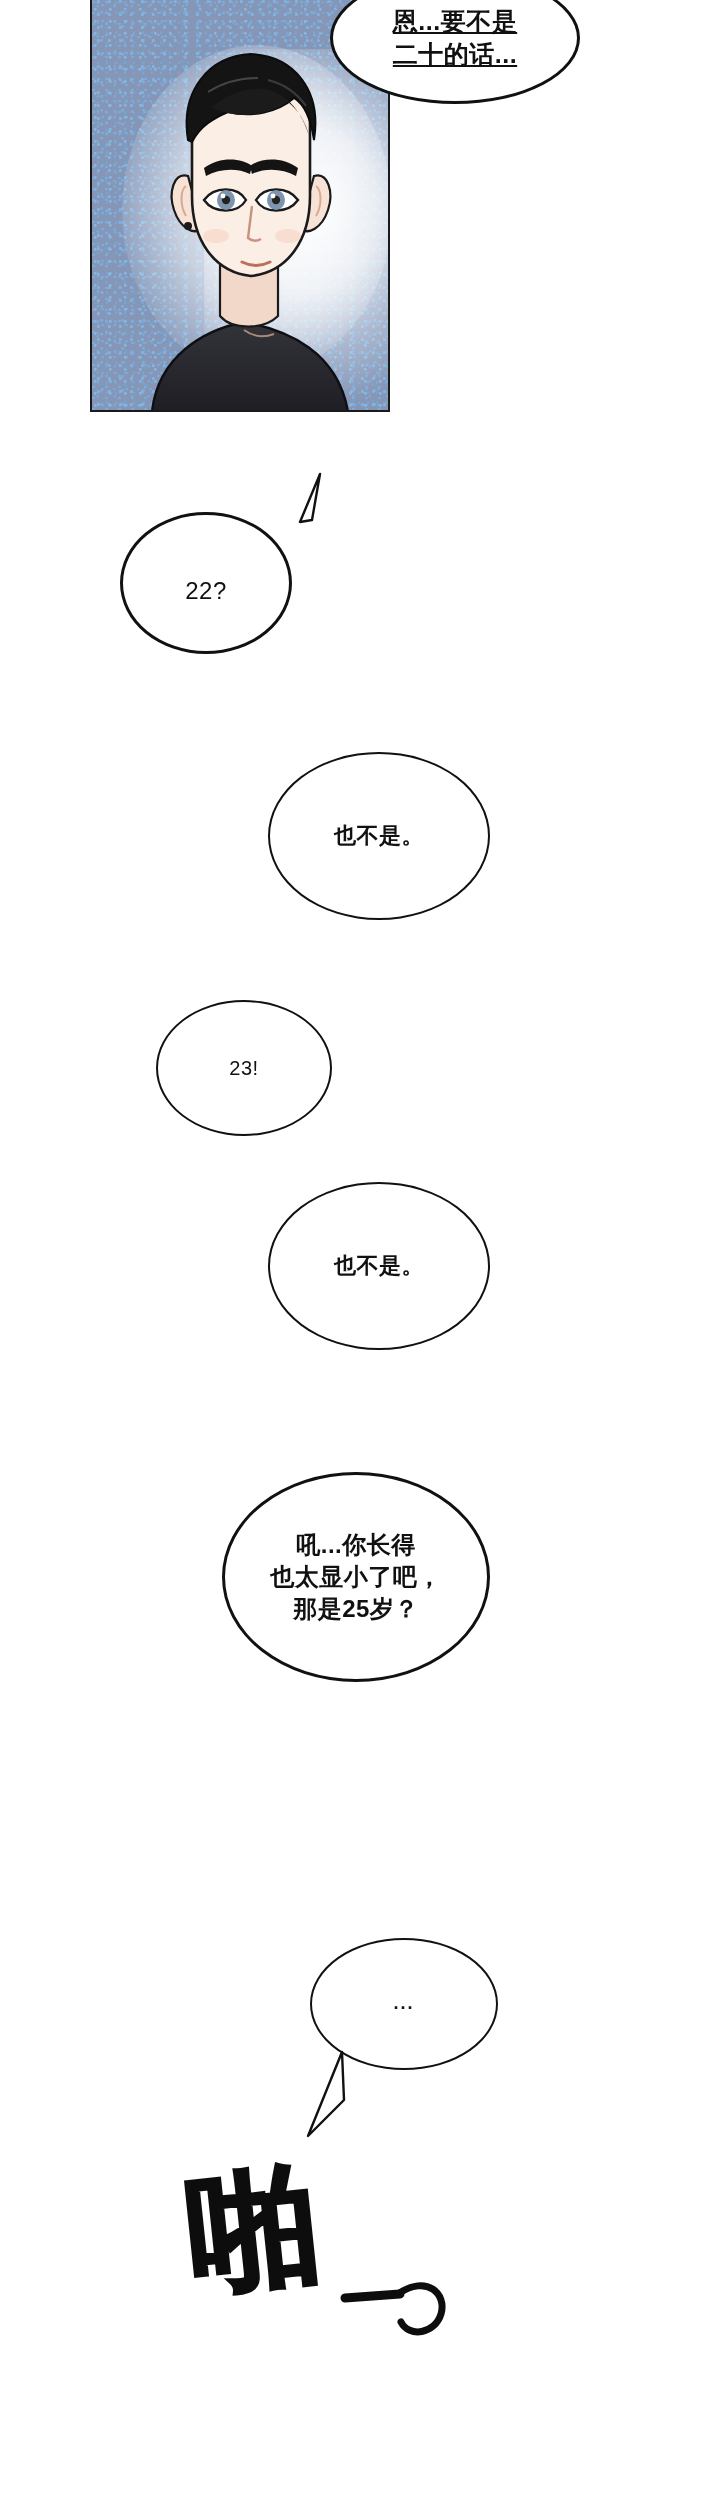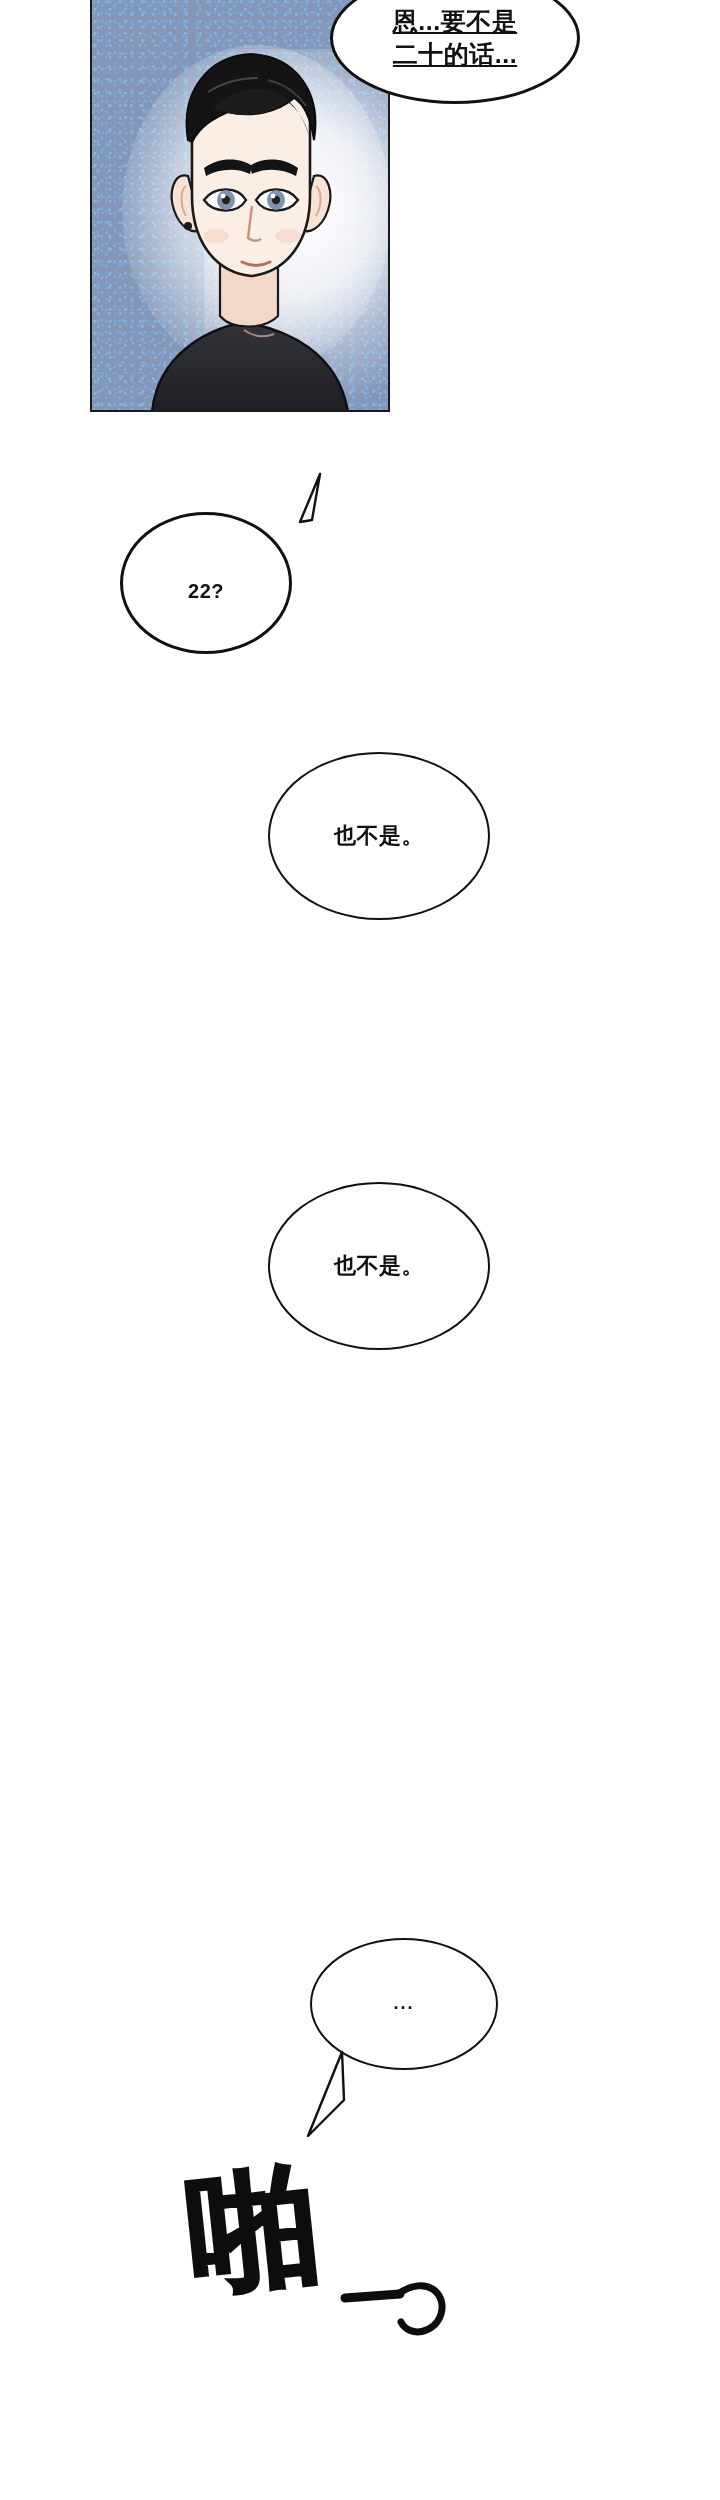--- a/index.html
+++ b/index.html
@@ -87,21 +87,21 @@
     width: 250px; height: 132px;
     border-width: 3px;
   }
   #b-top .txt { font-size: 25px; font-weight: 700; text-decoration: underline; }
 
   #b-22 {
     left: 120px; top: 512px;
     width: 172px; height: 142px;
     border-width: 3px;
   }
-  #b-22 .txt { font-size: 20px; font-weight: 700; margin-top: 16px; }
+  #b-22 .txt { font-size: 24px; font-weight: 400; margin-top: 16px; }
 
   #b-ye1 {
     left: 268px; top: 752px;
     width: 222px; height: 168px;
   }
   #b-ye1 .txt { font-size: 22px; font-weight: 600; }
 
   #b-23 {
     left: 156px; top: 1000px;
     width: 176px; height: 136px;
@@ -251,25 +251,33 @@
   </div>
 
   <div class="bubble" id="b-22">
     <span class="txt">22?</span>
   </div>
 
   <div class="bubble" id="b-ye1">
     <span class="txt">也不是。</span>
   </div>
 
+  <div class="bubble" id="b-23">
+    <span class="txt">23!</span>
+  </div>
 
   <div class="bubble" id="b-ye2">
     <span class="txt">也不是。</span>
   </div>
 
+  <div class="bubble" id="b-hou">
+    <span class="txt">吼...你长得
+也太显小了吧，
+那是25岁？</span>
+  </div>
 
   <div class="bubble" id="b-dots">
     <span class="txt">...</span>
   </div>
 
   <div id="sfx">
     <span class="sfx-char">啪</span>
     <svg viewBox="0 0 330 175" style="position:absolute;left:0;top:0;width:330px;height:175px;">
       <path d="M150 128 L205 124" stroke="#0d0d0d" stroke-width="9" stroke-linecap="round" fill="none"></path>
       <path d="M203 124 C 232 104, 252 124, 246 144 C 240 164, 214 168, 206 152" stroke="#0d0d0d" stroke-width="7" fill="none" stroke-linecap="round"></path>

